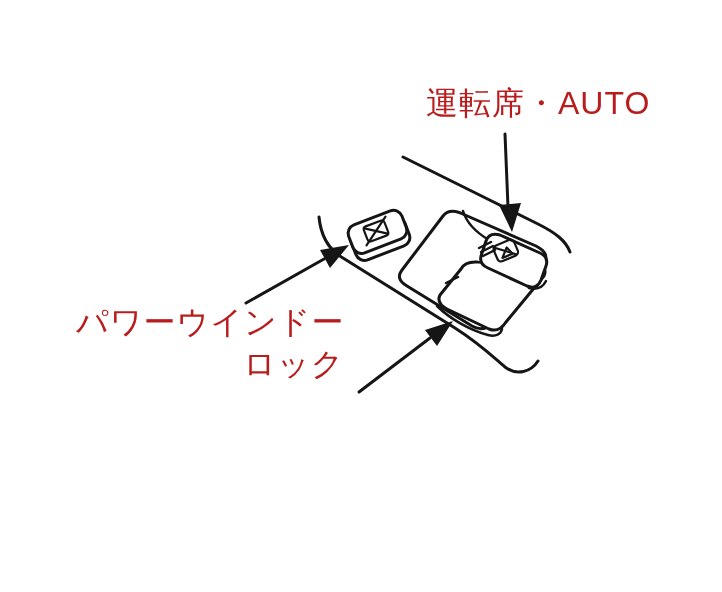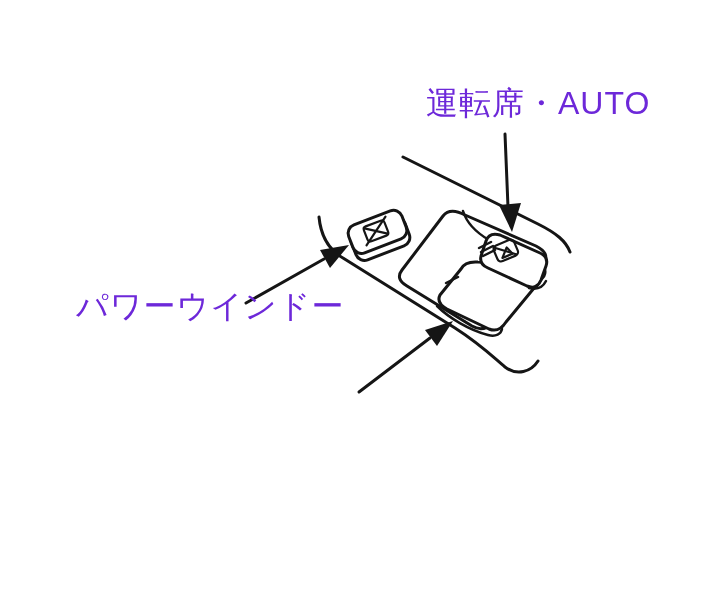--- a/index.html
+++ b/index.html
@@ -15,28 +15,28 @@
     overflow: hidden;
     font-family: "Liberation Sans", "DejaVu Sans", sans-serif;
   }
   #art {
     position: absolute;
     left: 0;
     top: 0;
   }
   .diagram-label {
     position: absolute;
-    color: #6d28d9;
+    color: #b91c1c;
     font-size: 32px;
     letter-spacing: 1px;
     white-space: nowrap;
     line-height: 1.3;
   }
   #label-driver   { left: 426px; top: 83px;  }
-  #label-lock     { left: 76px;  top: 286px; text-align: right; }
+  #label-lock     { left: 76px;  top: 302px; text-align: right; }
   #label-passenger{ left: 292px; top: 400px; }
 </style>
 </head>
 <body>
 
 <div id="stage">
 
   <svg id="art" width="722" height="592" viewBox="0 0 722 592" xmlns="http://www.w3.org/2000/svg">
     <g fill="none" stroke="#151515" stroke-width="3" stroke-linecap="round" stroke-linejoin="round">
 
@@ -90,16 +90,17 @@
         <polygon points="349,245 330,268 320,250"></polygon>
         <polygon points="453,321 437,346 425,330"></polygon>
       </g>
     </g>
   </svg>
 
   <div id="label-driver" class="diagram-label">運転席・AUTO</div>
 
   <div id="label-lock" class="diagram-label">
     <div>パワーウインドー</div>
+    <div>ロック</div>
   </div>
 
 
 </div>
 
 </body></html>

